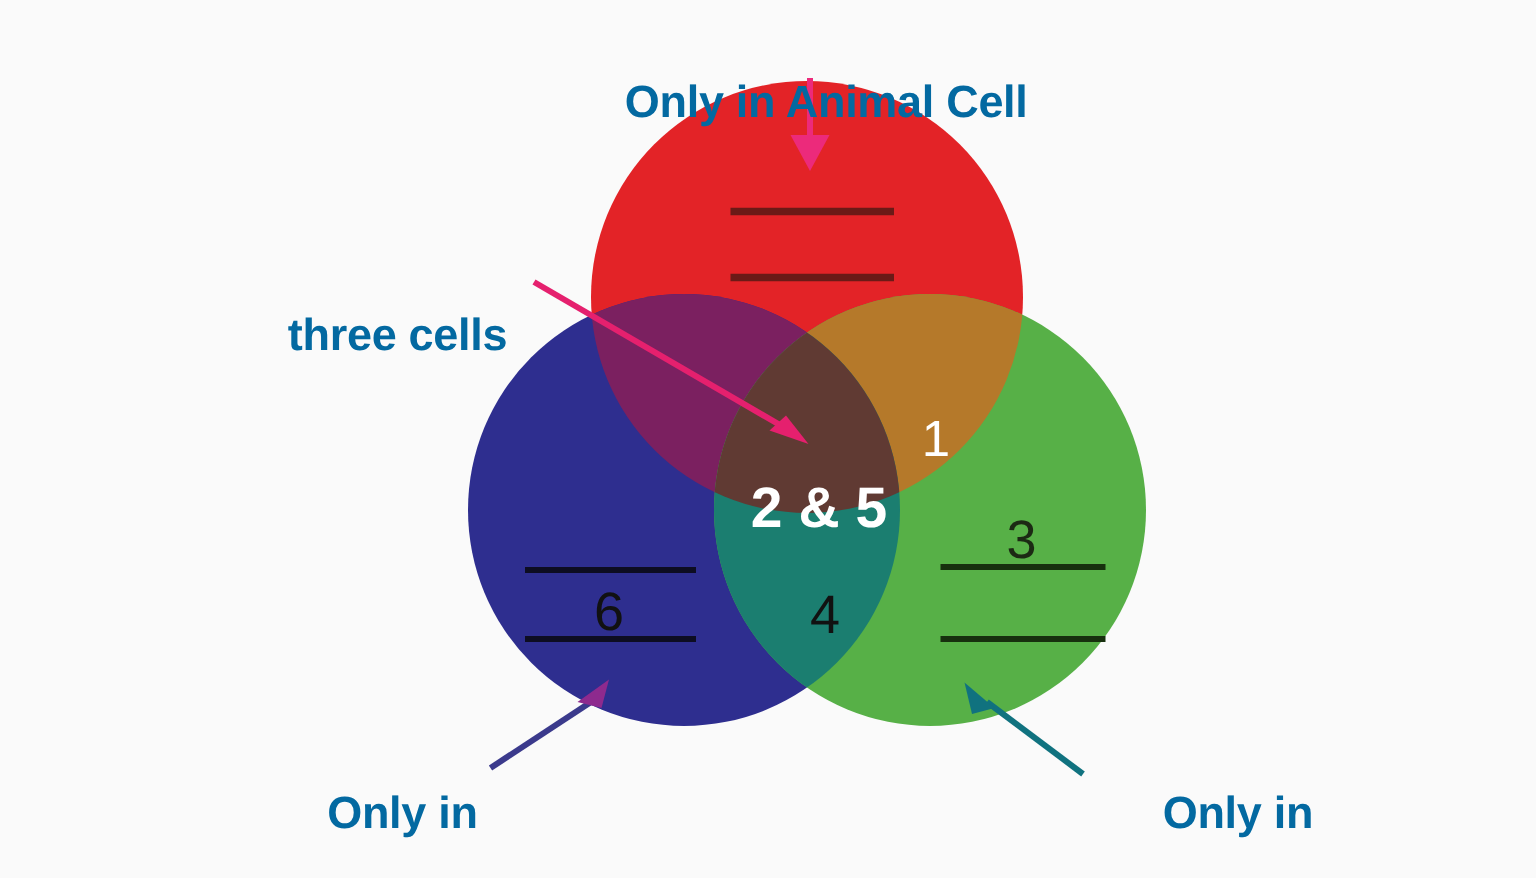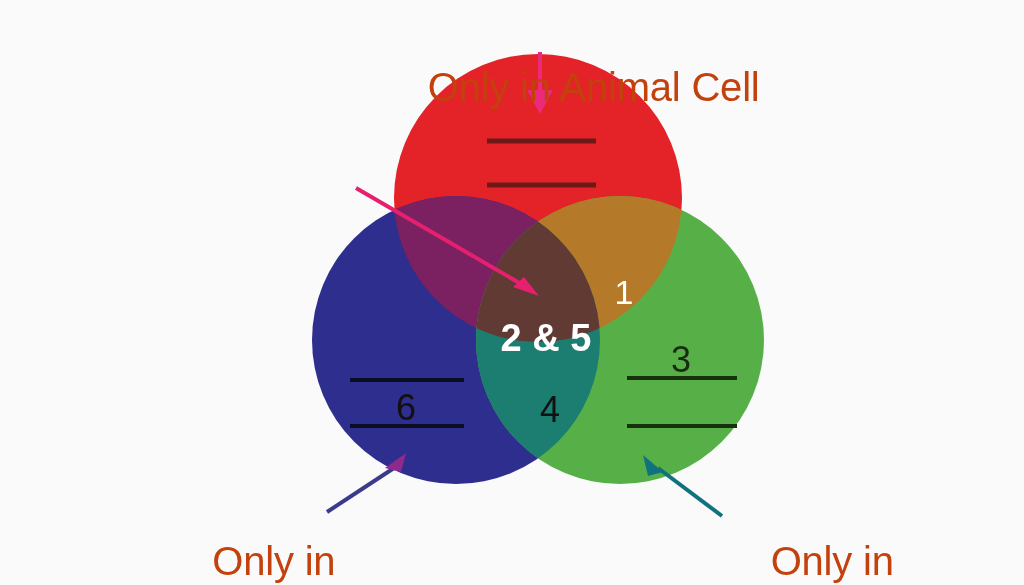--- a/index.html
+++ b/index.html
@@ -24,24 +24,24 @@
   #venn-svg {
     position: absolute;
     left: 0;
     top: 0;
     width: 1024px;
     height: 585px;
     display: block;
   }
   .lbl {
     position: absolute;
-    color: #c2410c;
+    color: #0369a1;
     font-family: "Liberation Sans", sans-serif;
-    font-size: 40px;
-    font-weight: 400;
+    font-size: 30px;
+    font-weight: 700;
     line-height: 1.22;
     letter-spacing: -0.2px;
     white-space: pre;
   }
   #label-animal {
     left: 384px;
     top: 14px;
     text-align: center;
   }
   #label-common {
@@ -148,20 +148,21 @@
       <line x1="722" y1="516" x2="658" y2="468" stroke="#10727f" stroke-width="4"></line>
       <polygon points="643,455 663,472 648,476" fill="#10727f"></polygon>
     </g>
   </svg>
 
   <div class="lbl" id="label-animal">
     <span>Only in Animal Cell</span>
   </div>
 
   <div class="lbl" id="label-common">
+    <span class="l2">three cells</span>
   </div>
 
   <div class="lbl" id="label-bacterial">
     <span>Only in</span>
     
   </div>
 
   <div class="lbl" id="label-plant">
     <span>Only in</span>
     

